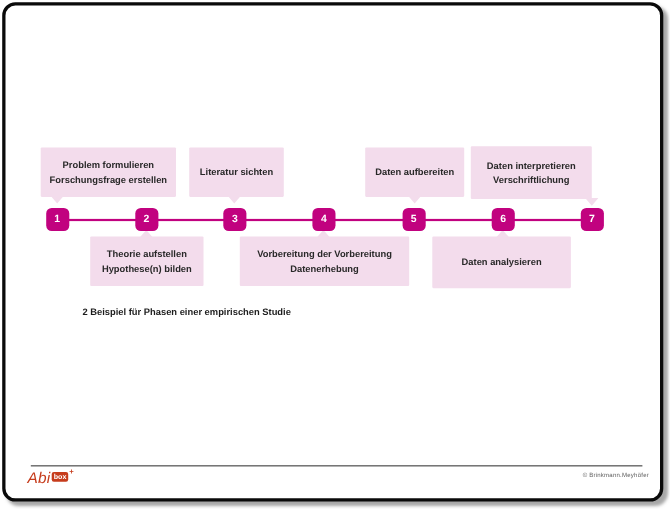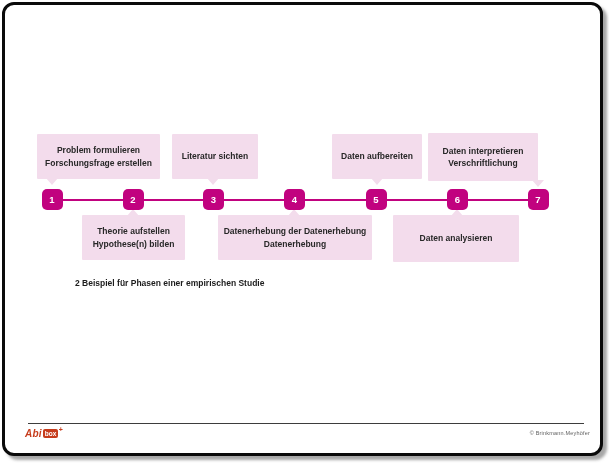--- a/index.html
+++ b/index.html
@@ -23,21 +23,21 @@
         border-right:6px solid transparent;}
   .tail.down{bottom:-6px;border-top:7px solid #f3dcec;}
   .tail.up{top:-6px;border-bottom:7px solid #f3dcec;}
   
   .caption{position:absolute;left:70px;top:273px;font-size:8.5px;font-weight:bold;
            color:#1c1c1c;white-space:nowrap;}
   
   .footer-rule{position:absolute;left:23px;top:418px;width:556px;height:1px;background:#3d3d3d;}
   .logo{position:absolute;left:20px;top:422px;height:13px;display:flex;align-items:center;
         color:#c63c1c;}
-  .logo-abi{font-style:italic;font-weight:bold;font-size:10px;letter-spacing:0.2px;}
+  .logo-abi{font-style:italic;font-weight:normal;font-size:14px;letter-spacing:0.2px;}
   .logo-box{display:inline-block;background:#c63c1c;color:#fff;font-size:6.5px;font-weight:bold;
             border-radius:2px;padding:0.5px 2px;margin-left:1px;line-height:8px;}
   .logo-plus{font-size:7px;font-weight:bold;position:relative;top:-4px;left:0.5px;}
   .credit{position:absolute;right:10px;top:425px;font-size:5.5px;color:#5f5f5f;letter-spacing:0.2px;}
 </style>
 </head>
 <body>
 
 <div class="canvas">
   <div class="page">
@@ -73,21 +73,21 @@
     <div class="tl-marker" style="left:442px;">6</div>
     <div class="tl-marker" style="left:522.5px;">7</div>
 
     <div class="pbox" style="left:77px;top:210px;width:103px;height:45px;">
       <span class="line">Theorie aufstellen</span>
       <span class="line">Hypothese(n) bilden</span>
       <div class="tail up" style="left:45px;"></div>
     </div>
 
     <div class="pbox" style="left:213px;top:210px;width:154px;height:45px;">
-      <span class="line">Datenerhebung der Datenerhebung</span>
+      <span class="line">Vorbereitung der Vorbereitung</span>
       <span class="line">Datenerhebung</span>
       <div class="tail up" style="left:70px;"></div>
     </div>
 
     <div class="pbox" style="left:388px;top:210px;width:126px;height:47px;">
       <span class="line">Daten analysieren</span>
       <div class="tail up" style="left:58px;"></div>
     </div>
 
     <div class="caption">2 Beispiel für Phasen einer empirischen Studie</div>

